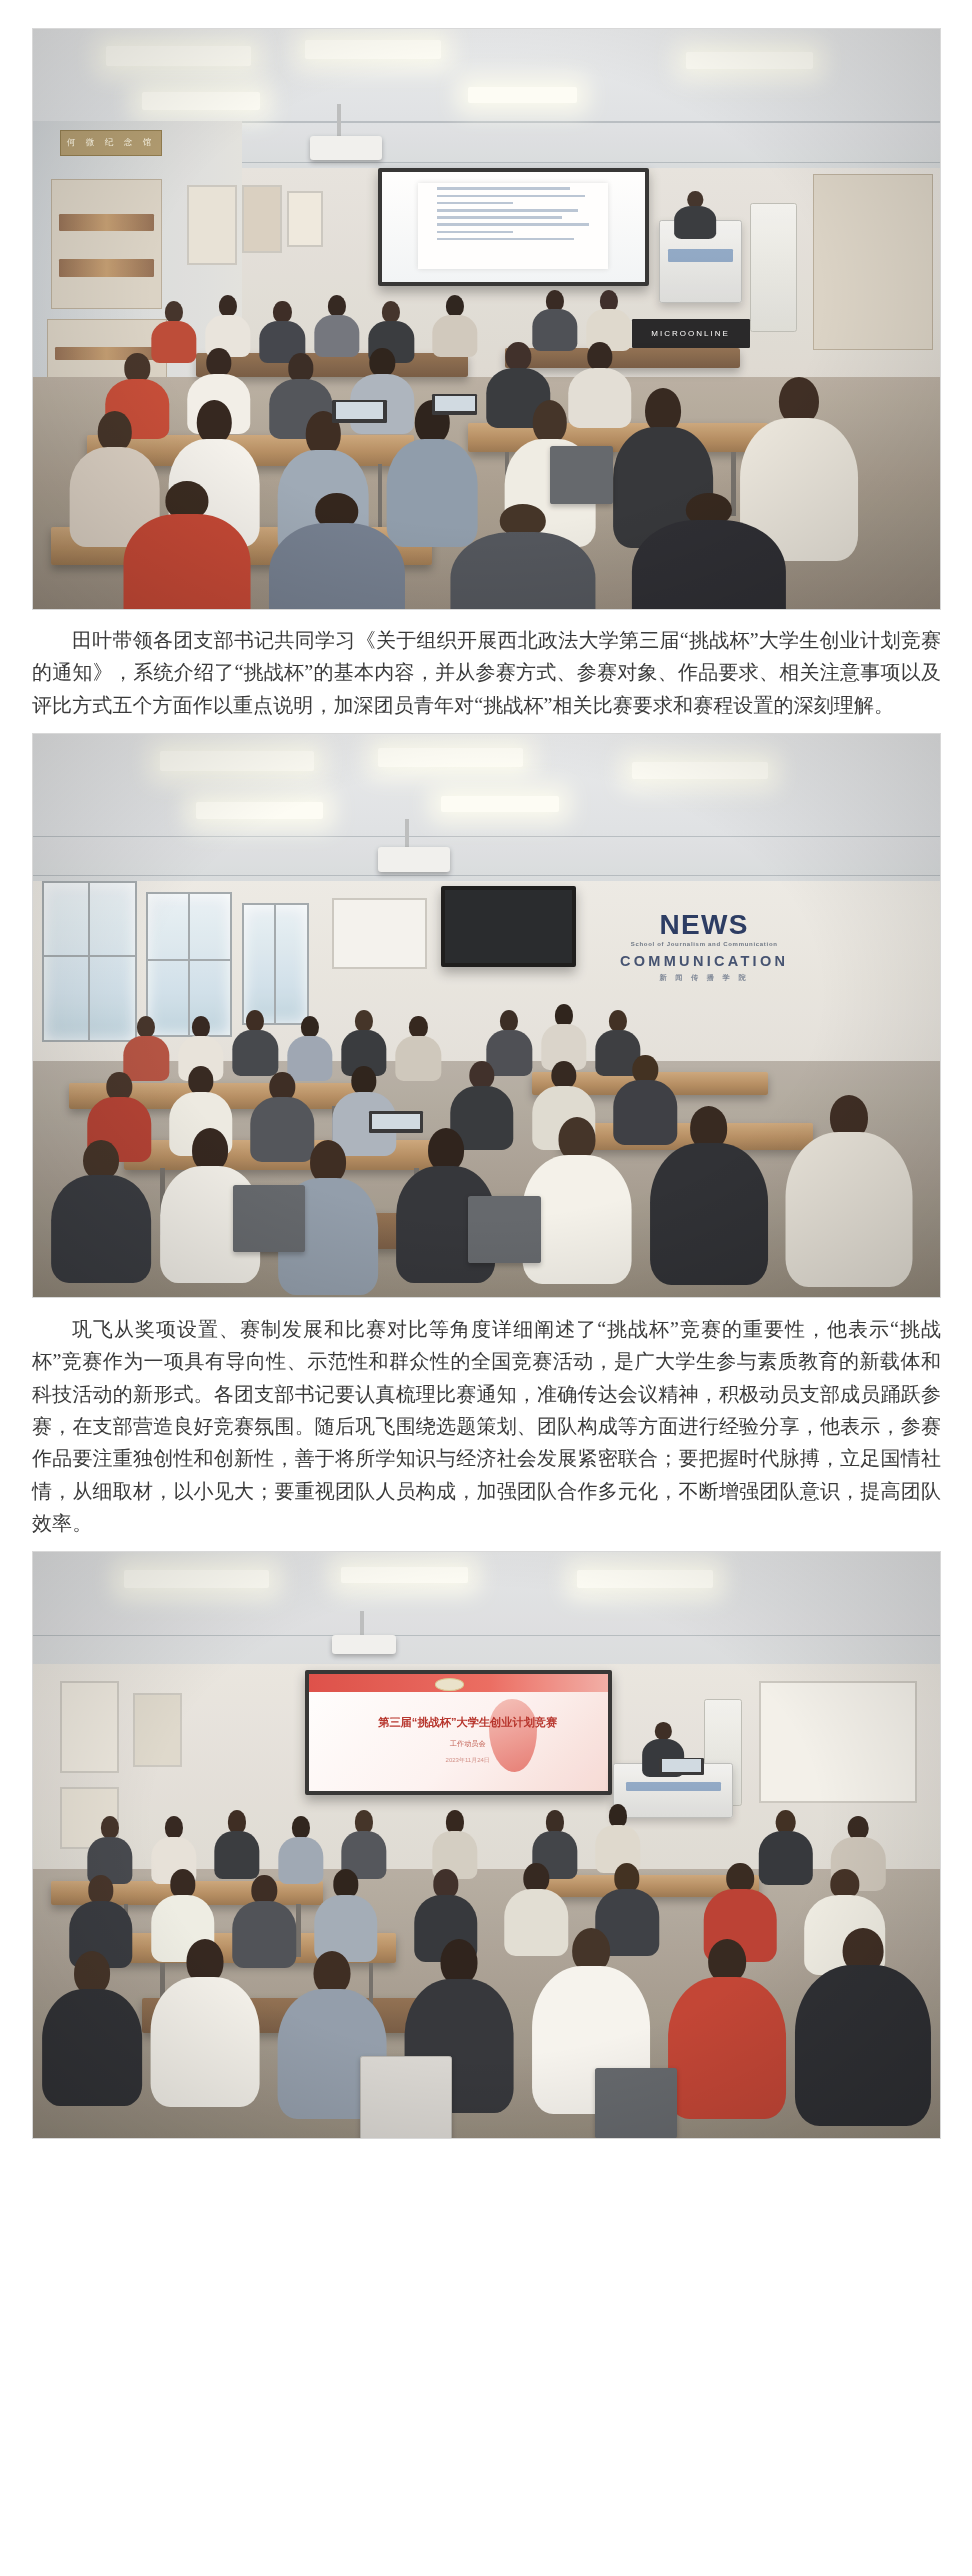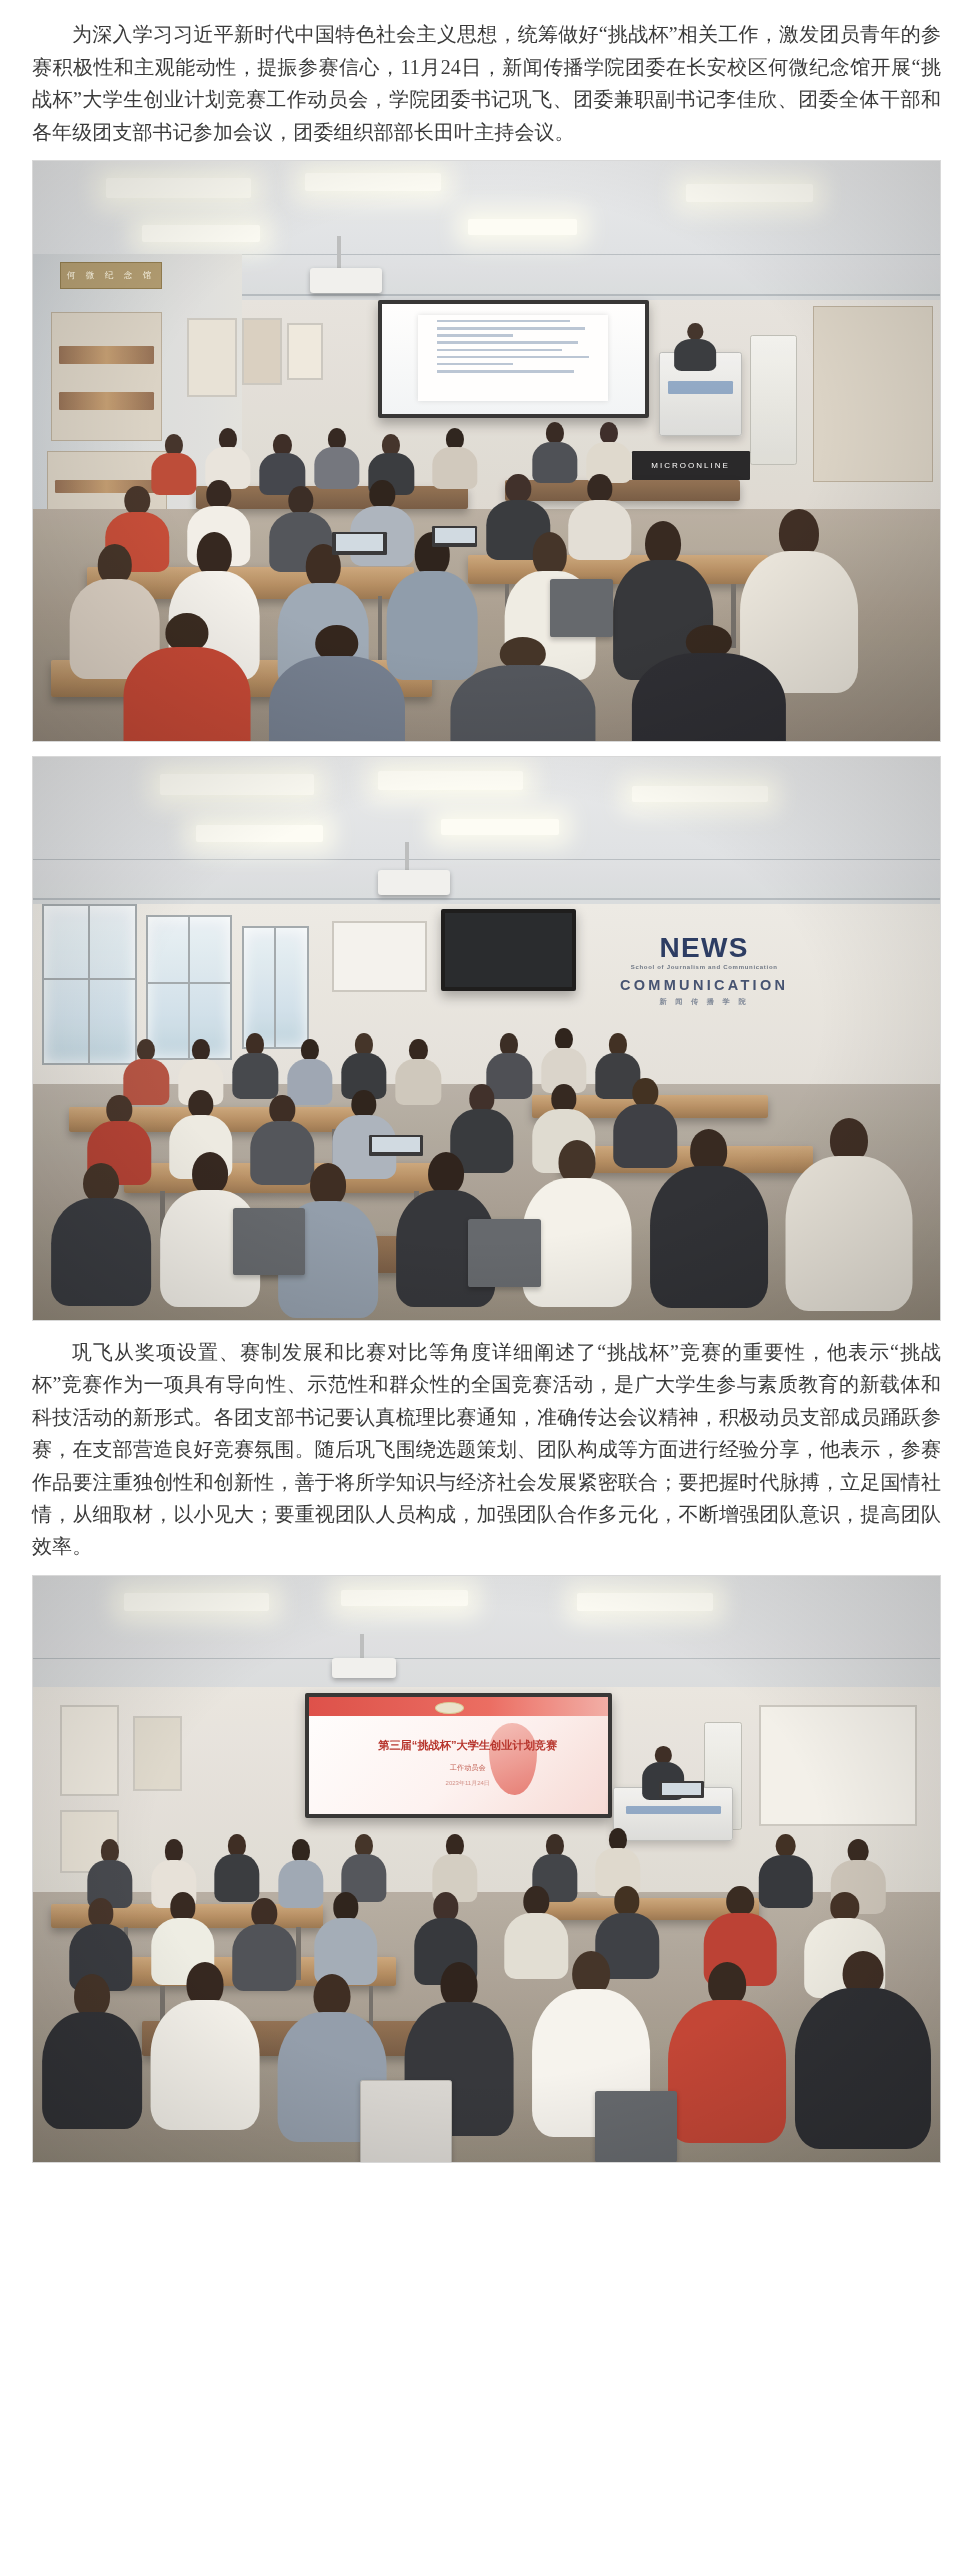--- a/index.html
+++ b/index.html
@@ -234,21 +234,20 @@
   }
   .warm {
     position:absolute; inset:0; background: rgba(255,244,224,0.06); pointer-events:none;
   }
 </style>
 </head>
 <body>
 
 <div class="page">
 
-  <p class="para">为深入学习习近平新时代中国特色社会主义思想，统筹做好“挑战杯”相关工作，激发团员青年的参赛积极性和主观能动性，提振参赛信心，11月24日，新闻传播学院团委在长安校区何微纪念馆开展“挑战杯”大学生创业计划竞赛工作动员会，学院团委书记巩飞、团委兼职副书记李佳欣、团委全体干部和各年级团支部书记参加会议，团委组织部部长田叶主持会议。</p>
 
   <div class="figure">
     <div class="photo p1">
       <div class="scene">
         <div class="ceiling"></div>
         <div class="ceil-line" style="top:16%"></div>
         <div class="ceil-line" style="top:23%"></div>
         <div class="ceil-light" style="left:8%;  top:3%;  width:16%; height:3.4%"></div>
         <div class="ceil-light" style="left:30%; top:2%;  width:15%; height:3.2%"></div>
         <div class="ceil-light" style="left:12%; top:11%; width:13%; height:3.0%"></div>
@@ -418,20 +417,21 @@
         <div class="laptop" style="left:33%; top:64%; width:6%; height:4%"></div>
         <div class="laptop" style="left:44%; top:63%; width:5%; height:3.6%"></div>
         <div class="chair" style="left:57%; top:72%; width:7%; height:10%"></div>
 
         <div class="warm"></div>
         <div class="vignette"></div>
       </div>
     </div>
   </div>
 
+  <p class="para">田叶带领各团支部书记共同学习《关于组织开展西北政法大学第三届“挑战杯”大学生创业计划竞赛的通知》，系统介绍了“挑战杯”的基本内容，并从参赛方式、参赛对象、作品要求、相关注意事项以及评比方式五个方面作以重点说明，加深团员青年对“挑战杯”相关比赛要求和赛程设置的深刻理解。</p>
 
   <div class="figure">
     <div class="photo p2">
       <div class="scene">
         <div class="ceiling" style="height:28%"></div>
         <div class="ceil-line" style="top:18%"></div>
         <div class="ceil-line" style="top:25%"></div>
         <div class="ceil-light" style="left:14%; top:3%;  width:17%; height:3.6%"></div>
         <div class="ceil-light" style="left:38%; top:2.4%;width:16%; height:3.4%"></div>
         <div class="ceil-light" style="left:18%; top:12%; width:14%; height:3.0%"></div>

